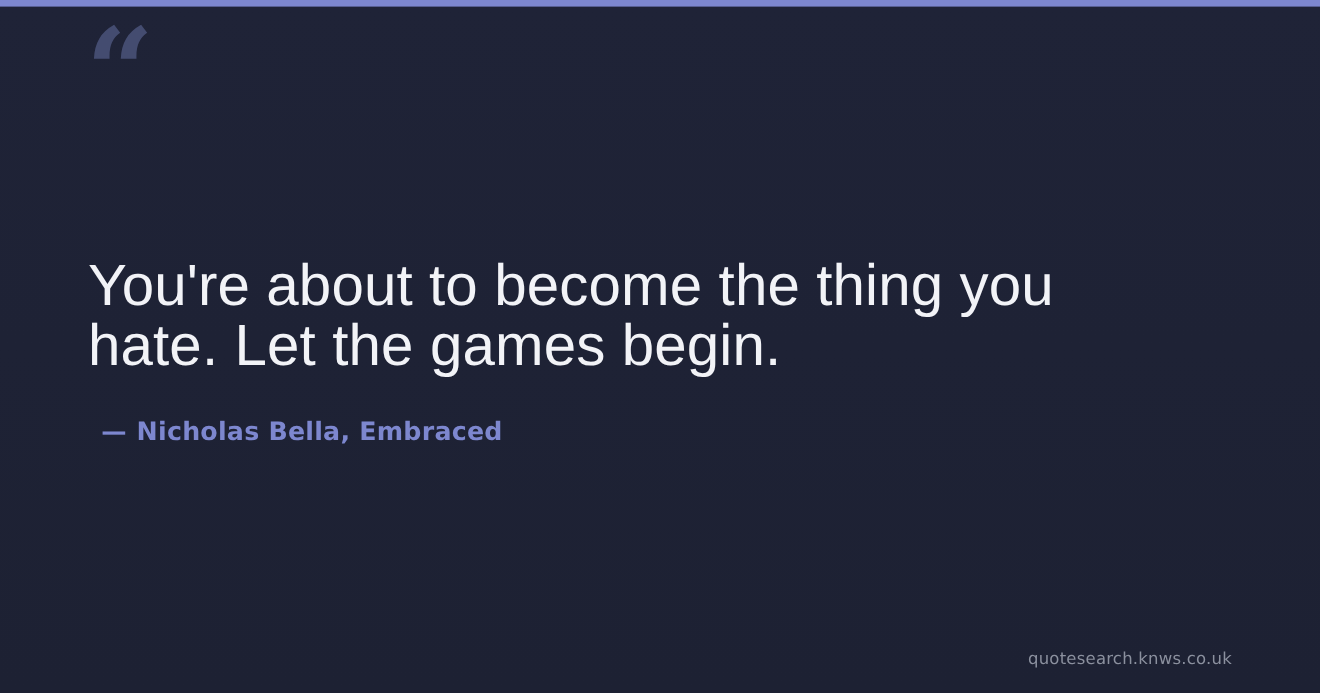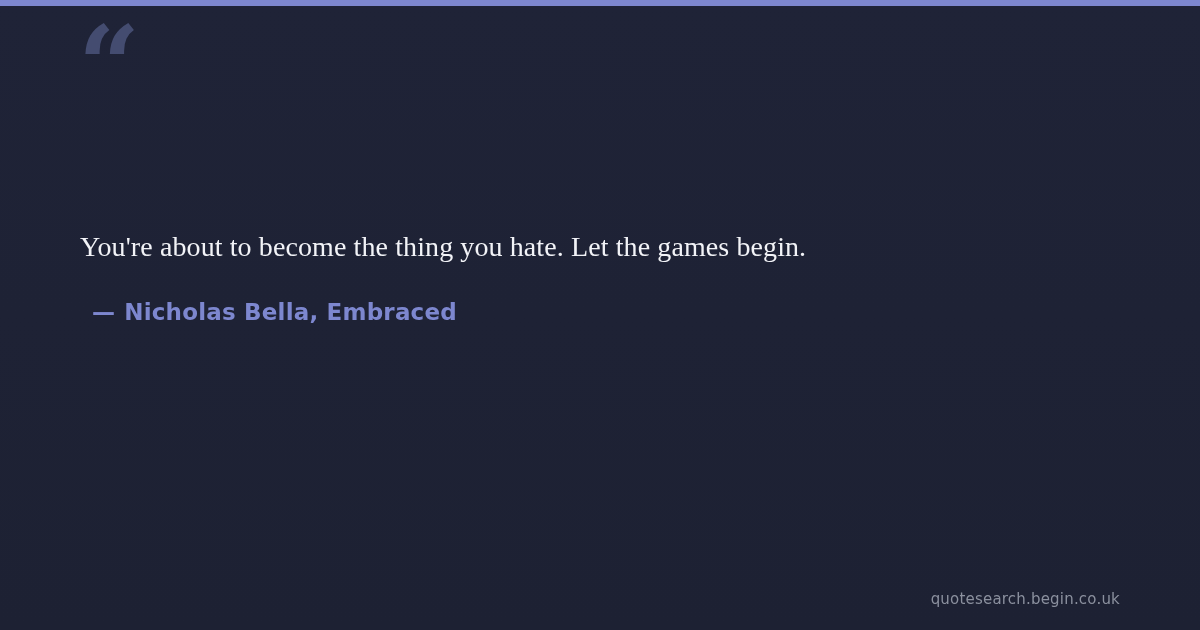--- a/index.html
+++ b/index.html
@@ -45,22 +45,22 @@
 
   .quote-body {
     position: absolute;
     left: 80px;
     top: 232px;
     width: 1000px;
   }
 
   .quote-text {
     margin: 0;
-    font-family: Liberation Serif, serif;
-    font-size: 28px;
+    font-family: Liberation Sans, sans-serif;
+    font-size: 53px;
     font-weight: 400;
     line-height: 1.04;
     color: #f2f3f7;
     letter-spacing: 0.1px;
     white-space: pre-wrap;
   }
 
   .attribution {
     margin: 12px;
     padding-top: 26px;
@@ -98,15 +98,15 @@
   <div class="quote-mark">“</div>
 
   <div class="quote-body">
     <p class="quote-text">You're about to become the thing you hate. Let the games begin.</p>
 
     <p class="attribution">
       <span class="dash">—</span><span>Nicholas Bella, Embraced</span>
     </p>
   </div>
 
-  <div class="site-url">quotesearch.begin.co.uk</div>
+  <div class="site-url">quotesearch.knws.co.uk</div>
 
 </div>
 
 </body></html>

